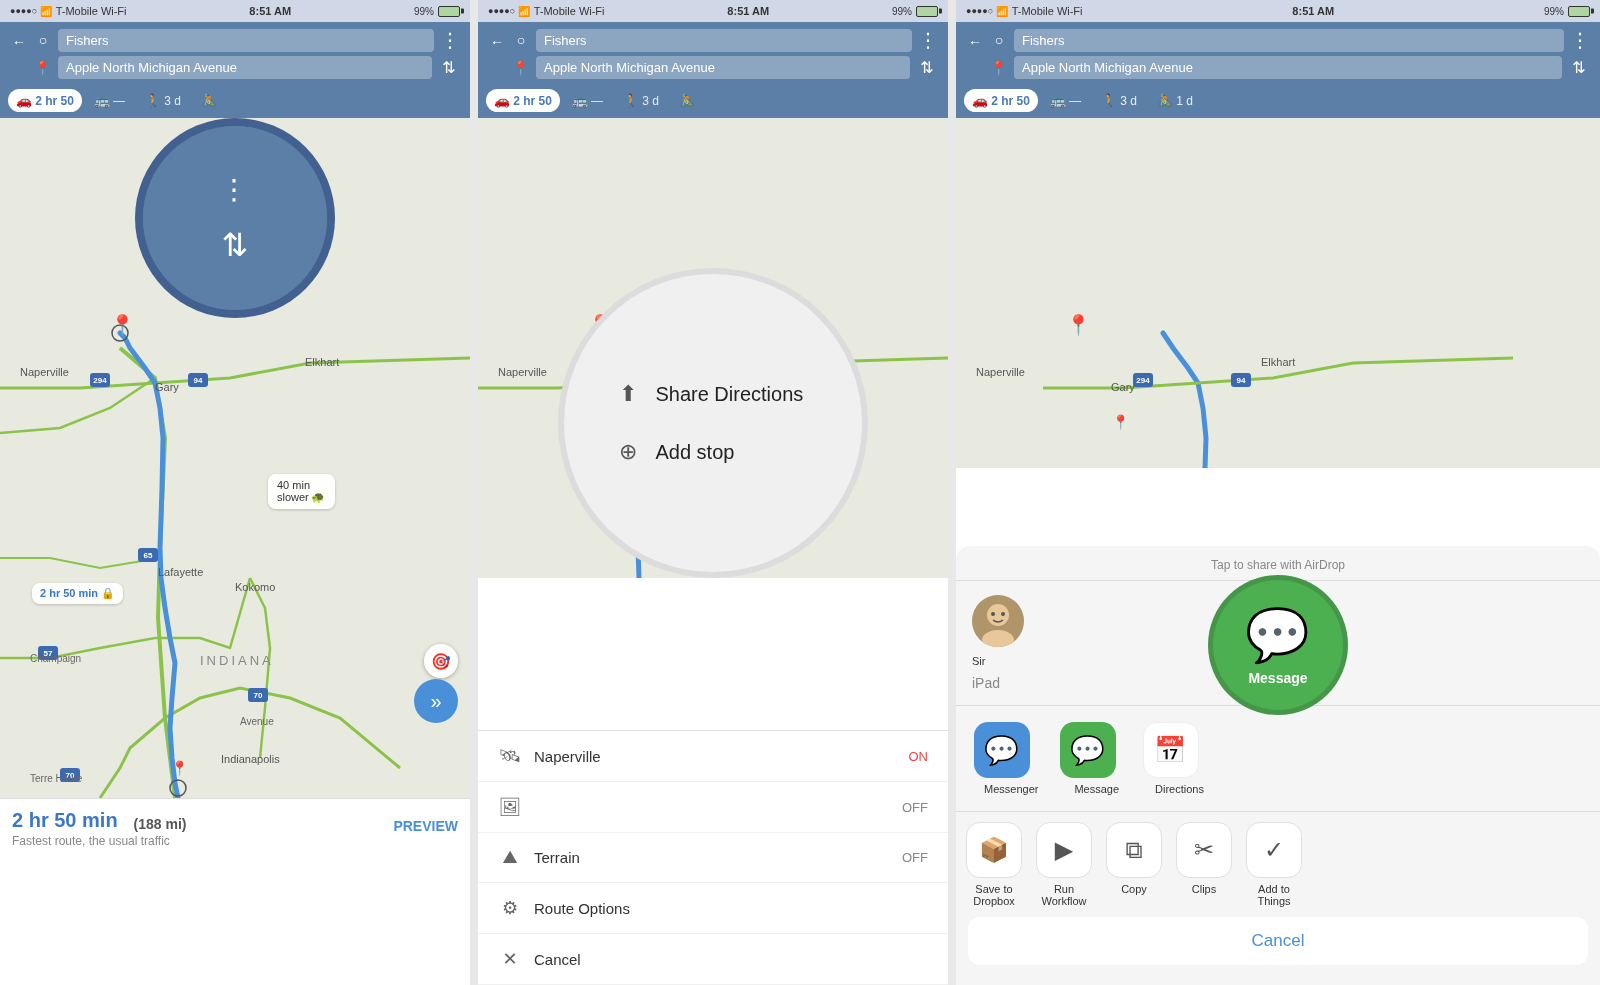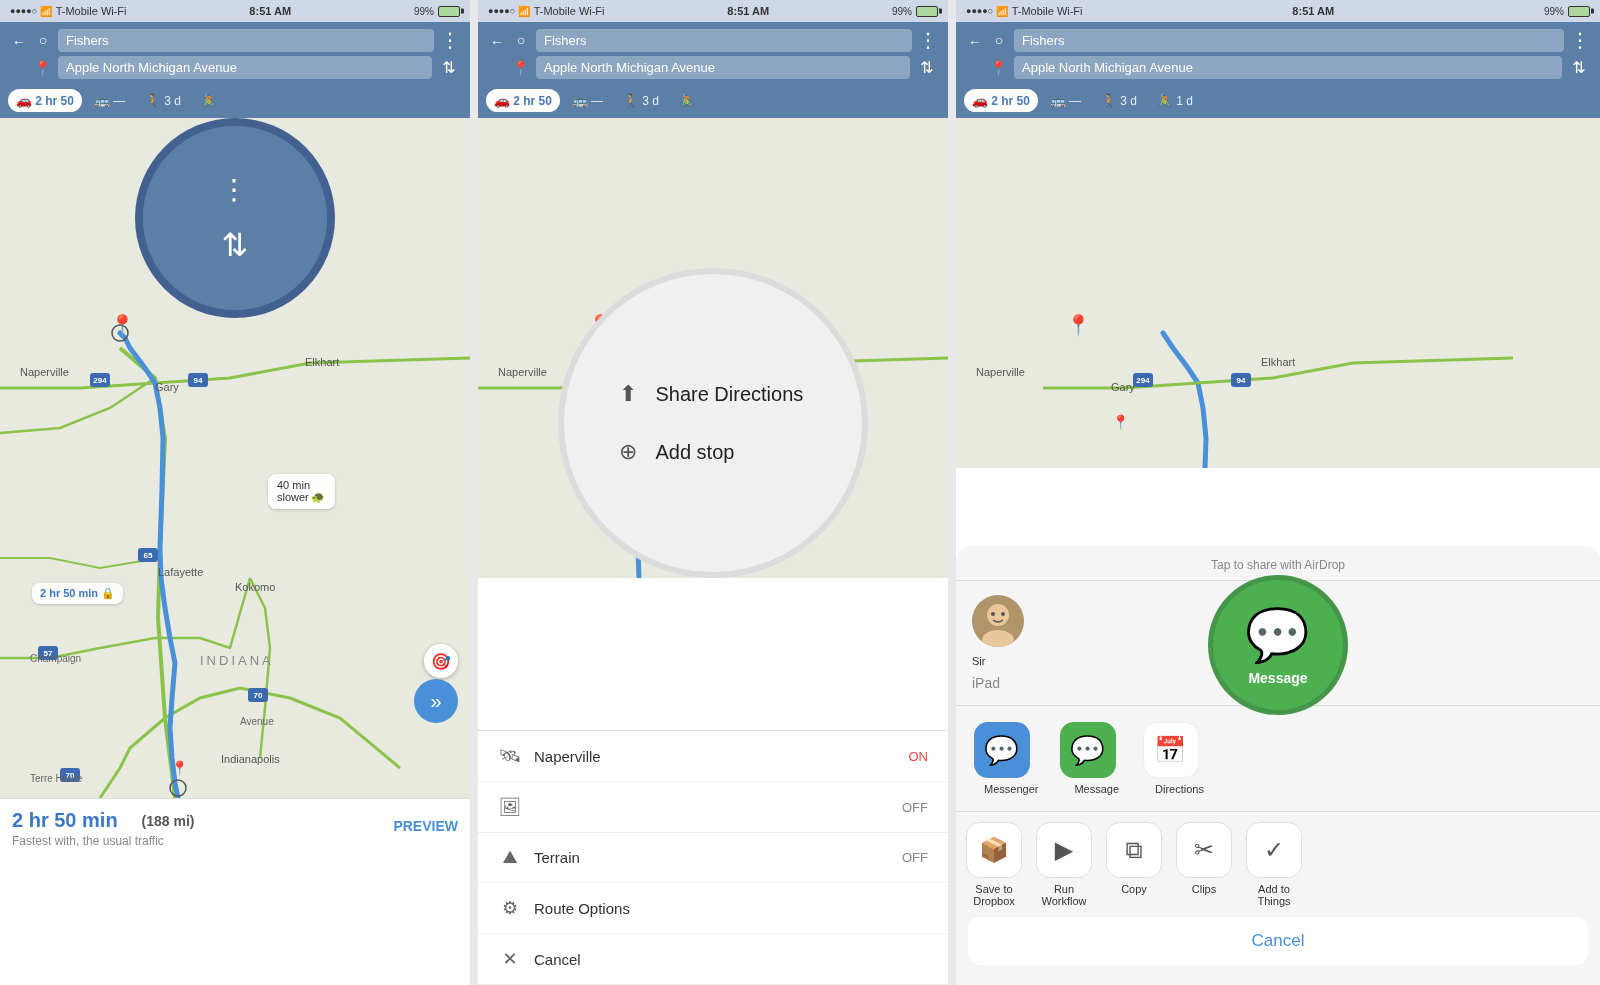--- a/index.html
+++ b/index.html
@@ -154,22 +154,22 @@
     .bottom-bar {
       background: #fff;
       padding: 10px 12px 8px;
       border-top: 1px solid #ddd;
     }
     .route-time {
       font-size: 20px;
       font-weight: 600;
       color: #3c78c8;
       display: flex;
-      align-items: center;
-      gap: 24px;
+      align-items: flex-end;
+      gap: 16px;
     }
     .route-distance {
       font-size: 14px;
       color: #555;
     }
     .route-note {
       font-size: 12px;
       color: #888;
       margin-top: 2px;
     }
@@ -595,21 +595,21 @@
         <div class="magnify-arrows">⇅</div>
       </div>
     </div>
   </div>
 
   <div class="bottom-bar">
     <div class="route-time">
       <span>2 hr 50 min</span>
       <span class="route-distance">(188 mi)</span>
     </div>
-    <div class="route-note">Fastest with, the usual traffic</div>
+    <div class="route-note">Fastest route, the usual traffic</div>
     <div class="preview-btn">PREVIEW</div>
   </div>
 </div>
 
 <div class="phone phone-2">
 
   <div class="status-bar">
     <div class="status-left">
       <span class="signal-dots">●●●●○</span>
       <span class="wifi-icon">📶</span>

